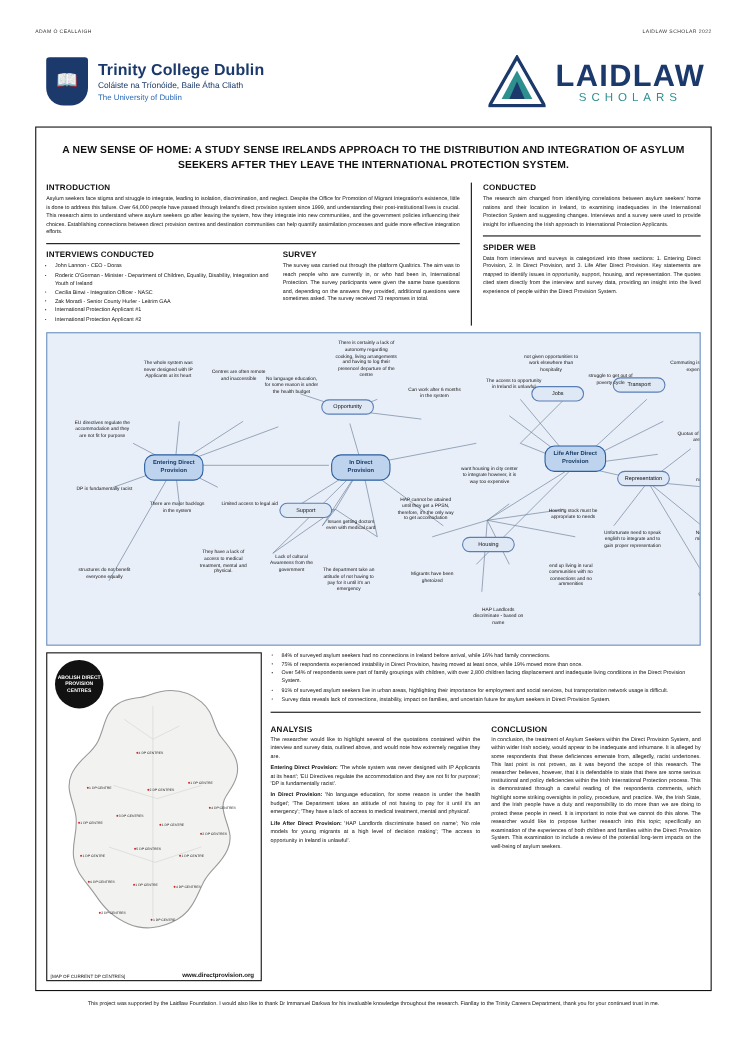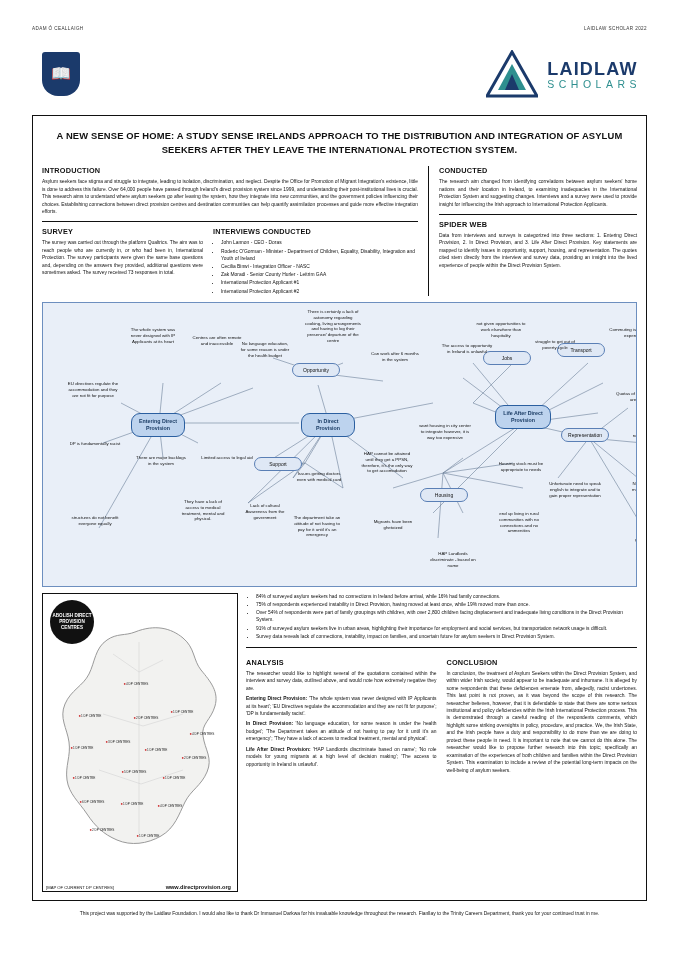--- a/index.html
+++ b/index.html
@@ -46,21 +46,21 @@
     display: flex; align-items: center; justify-content: center;
     color: #fff; font-size: 7px; line-height: 1.05; text-align: center;
   }
   .tcd-crest .bk { font-size: 16px; }
   .tcd-text .t1 { font-size: 14.5px; font-weight: bold; color: #1b3a6b; letter-spacing: .1px; }
   .tcd-text .t2 { font-size: 7.6px; color: #1b3a6b; margin-top: 1px; }
   .tcd-text .t3 { font-size: 7.2px; color: #2d6cb5; margin-top: 2px; }
   .laidlaw { display: flex; align-items: center; gap: 9px; }
   .laidlaw-mark { width: 52px; height: 48px; }
   .laidlaw-text .l1 {
-    font-size: 18px; font-weight: bold; color: #1b3a6b; letter-spacing: 1.2px;
+    font-size: 28px; font-weight: bold; color: #1b3a6b; letter-spacing: 1.2px;
   }
   .laidlaw-text .l2 {
     font-size: 10.5px; color: #2e8f8f; letter-spacing: 4.5px; text-align: center; margin-top: -2px;
   }
   
   .frame {
     border: 1px solid #111;
     padding: 9px 9px 8px 9px;
     height: 786px;
     display: flex;
@@ -180,20 +180,25 @@
   <div class="runhead">
     <span>ADAM Ó CEALLAIGH</span>
     <span>LAIDLAW SCHOLAR 2022</span>
   </div>
 
   <div class="logobar">
     <div class="tcd">
       <div class="tcd-crest">
         <span class="bk">📖</span>
       </div>
+      <div class="tcd-text">
+        <div class="t1">Trinity College Dublin</div>
+        <div class="t2">Coláiste na Tríonóide, Baile Átha Cliath</div>
+        <div class="t3">The University of Dublin</div>
+      </div>
     </div>
     <div class="laidlaw">
       <svg class="laidlaw-mark" viewBox="0 0 52 48">
         <polygon points="26,2 51,46 1,46" fill="none" stroke="#1b3a6b" stroke-width="3"></polygon>
         <polygon points="26,14 40,40 12,40" fill="#2e8f8f"></polygon>
         <polygon points="26,24 33,40 19,40" fill="#1b3a6b"></polygon>
       </svg>
       <div class="laidlaw-text">
         <div class="l1">LAIDLAW</div>
         <div class="l2">SCHOLARS</div>
@@ -205,34 +210,34 @@
 
     <div class="title">A NEW SENSE OF HOME: A STUDY SENSE IRELANDS APPROACH TO THE DISTRIBUTION AND INTEGRATION OF ASYLUM SEEKERS AFTER THEY LEAVE THE INTERNATIONAL PROTECTION SYSTEM.</div>
 
     <div class="row">
 
       <div class="col-left">
         <h3 class="sec">INTRODUCTION</h3>
         <div class="body-text">Asylum seekers face stigma and struggle to integrate, leading to isolation, discrimination, and neglect. Despite the Office for Promotion of Migrant Integration's existence, little is done to address this failure. Over 64,000 people have passed through Ireland's direct provision system since 1999, and understanding their post-institutional lives is crucial. This research aims to understand where asylum seekers go after leaving the system, how they integrate into new communities, and the government policies influencing their choices. Establishing connections between direct provision centres and destination communities can help quantify assimilation processes and guide more effective integration efforts.</div>
         <hr class="sep">
         <div class="row">
-          <div style="flex:1 1 0; min-width:0;">
-            <h3 class="sec">SURVEY</h3>
-            <div class="body-text">The survey was carried out through the platform Qualtrics. The aim was to reach people who are currently in, or who had been in, International Protection. The survey participants were given the same base questions and, depending on the answers they provided, additional questions were sometimes asked. The survey received 73 responses in total.</div>
-          </div>
           <div style="width:205px;">
             <h3 class="sec">INTERVIEWS CONDUCTED</h3>
             <ul class="bul">
               <li>John Lannon - CEO - Doras</li>
               <li>Roderic O'Gorman - Minister - Department of Children, Equality, Disability, Integration and Youth of Ireland</li>
               <li>Cecilia Binwi - Integration Officer - NASC</li>
               <li>Zak Moradi - Senior County Hurler - Leitrim GAA</li>
               <li>International Protection Applicant #1</li>
               <li>International Protection Applicant #2</li>
             </ul>
+          </div>
+          <div style="flex:1 1 0; min-width:0;">
+            <h3 class="sec">SURVEY</h3>
+            <div class="body-text">The survey was carried out through the platform Qualtrics. The aim was to reach people who are currently in, or who had been in, International Protection. The survey participants were given the same base questions and, depending on the answers they provided, additional questions were sometimes asked. The survey received 73 responses in total.</div>
           </div>
         </div>
       </div>
       <div class="divider-v"></div>
 
       <div class="col-right">
         <h3 class="sec">CONDUCTED</h3>
         <div class="body-text">The research aim changed from identifying correlations between asylum seekers' home nations and their location in Ireland, to examining inadequacies in the International Protection System and suggesting changes. Interviews and a survey were used to provide insight for influencing the Irish approach to International Protection Applicants.</div>
         <hr class="sep">
         <h3 class="sec">SPIDER WEB</h3>

